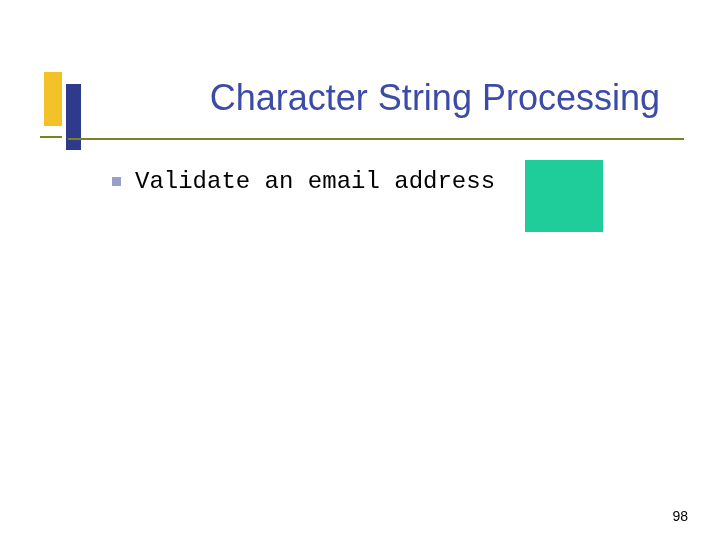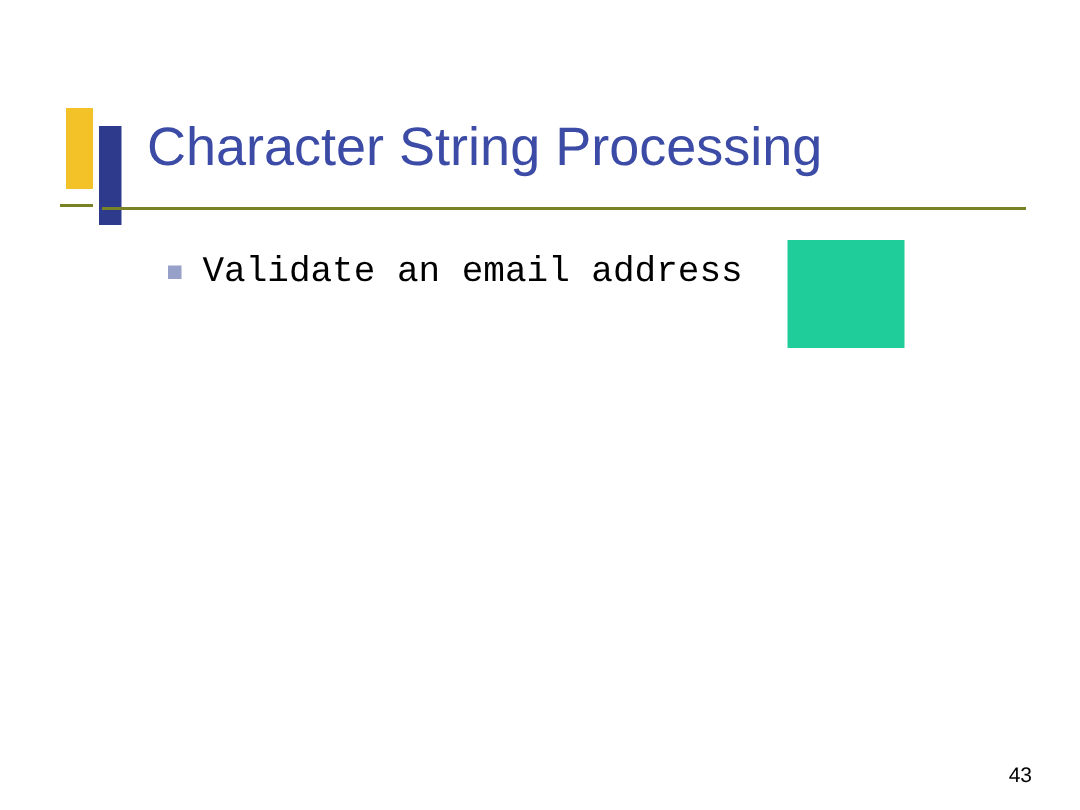--- a/index.html
+++ b/index.html
@@ -1,18 +1,19 @@
 <!DOCTYPE html>
 <html><head>
   <meta charset="utf-8">
   <style>
     * {
       margin: 0;
       padding: 0;
       box-sizing: border-box;
+      text-align: right;
     }
     body {
       width: 720px;
       height: 540px;
       background: #ffffff;
       position: relative;
       font-family: Verdana, Arial, sans-serif;
       overflow: hidden;
     }
     .decoration {
@@ -121,13 +122,13 @@
 
 <div class="bullet-list">
   <div class="bullet-item">
     <div class="bullet-square"></div>
     <div class="bullet-text">Validate an email address</div>
   </div>
 </div>
 
 <div class="green-square"></div>
 
-<div class="page-number">43</div>
+<div class="page-number">98</div>
 
 </body></html>

